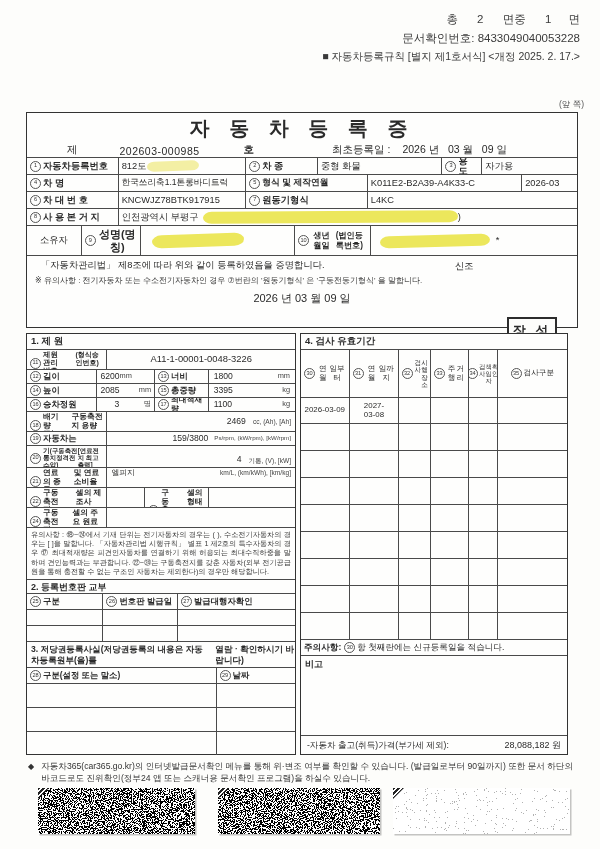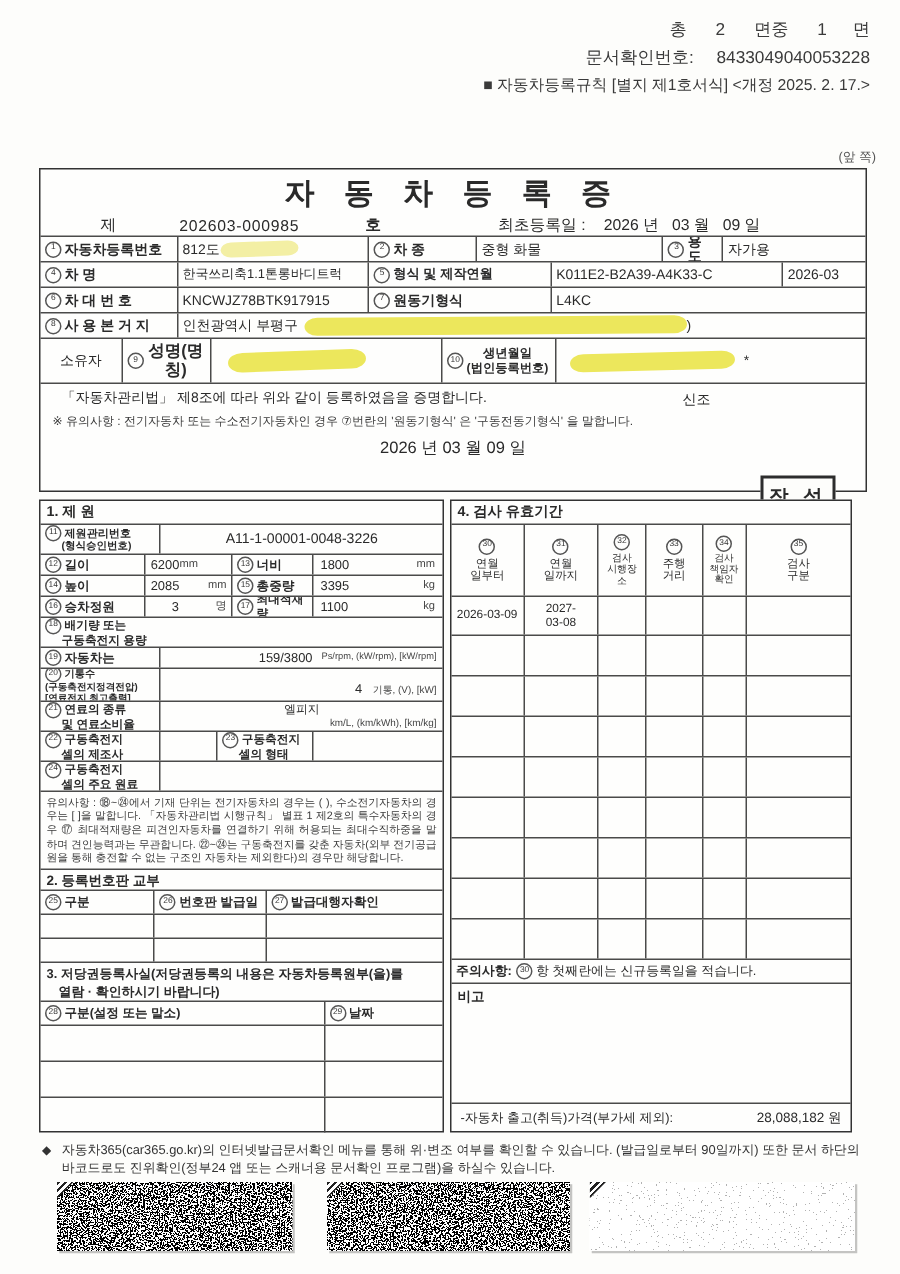--- a/index.html
+++ b/index.html
@@ -9,21 +9,21 @@
   .abs{position:absolute;box-sizing:border-box;}
   .box{position:absolute;border:1.6px solid #333;box-sizing:border-box;background:#fefefd;}
   .tr{display:flex;border-top:1px solid #4a4a4a;box-sizing:border-box;}
   .td{display:flex;align-items:center;padding:1px 3px;box-sizing:border-box;
       border-left:1px solid #4a4a4a;overflow:hidden;line-height:1.1;}
   .td.first{border-left:none;}
   .lbl{font-weight:bold;}
   .cn{display:inline-flex;align-items:center;justify-content:center;flex:none;
       width:9px;height:9px;border:0.9px solid #555;border-radius:50%;
       font-size:5.6px;font-weight:normal;line-height:1;margin-right:2px;color:#333;}
-  .col{display:flex;flex-direction:column;justify-content:center;}
+  .col{display:flex;flex-direction:row;justify-content:center;}
   .meta{position:absolute;top:12px;right:20px;text-align:right;font-size:11.5px;color:#3a3a3a;}
   .meta .row{margin-bottom:4px;white-space:nowrap;}
   .redact{display:inline-block;border-radius:10px/7px;}
   .unit{font-size:6.6px;color:#444;}
   .val{font-size:8.6px;}
   .bc{position:absolute;box-shadow:1.5px 1.5px 0 rgba(90,90,90,.35);background:#fff;}
   .bc svg{display:block;}
   .bc .corner{position:absolute;left:0;top:0;width:11px;height:11px;
       background:repeating-linear-gradient(135deg,#222 0 1.6px,#fff 1.6px 3.4px);
       clip-path:polygon(0 0,100% 0,0 100%);}
@@ -36,21 +36,21 @@
   <div class="meta">
     <div class="row">
       <span>총</span>
       <span style="margin-left:16px">2</span>
       <span style="margin-left:16px">면중</span>
       <span style="margin-left:16px">1</span>
       <span style="margin-left:14px">면</span>
     </div>
     <div class="row">
       <span>문서확인번호:</span>
-      <span style="margin-left:12px">8433049040053228</span>
+      <span style="margin-left:0">8433049040053228</span>
     </div>
     <div class="row" style="font-size:10.5px">■ 자동차등록규칙 [별지 제1호서식] &lt;개정 2025. 2. 17.&gt;</div>
   </div>
   <div class="abs" style="top:99px;right:16px;font-size:8.5px;color:#555">(앞 쪽)</div>
 
   <div class="box" style="left:26px;top:112px;width:552px;height:216px;">
 
     <div style="height:44px;display:flex;flex-direction:column;justify-content:flex-start;">
       <div style="text-align:center;font-size:20px;font-weight:bold;letter-spacing:7px;padding-top:2px;">자 동 차 등 록 증</div>
       <div style="display:flex;font-size:10.5px;align-items:flex-end;height:16px;">
@@ -231,20 +231,24 @@
         </div>
     </div>
 
     <div class="tr" style="height:20px;font-size:8.4px;">
       <div class="td first col" style="width:80px;align-items:flex-start">
         <span style="display:flex;align-items:center">
             <span class="cn">18</span>
             <span class="lbl" style="font-size:7.8px">배기량 또는</span>
           </span>
         <span class="lbl" style="font-size:7.8px;padding-left:11px">구동축전지 용량</span>
+        </div>
+      <div class="td" style="width:190px;justify-content:flex-end;gap:7px;padding-right:4px">
+        <span class="val">2469</span>
+        <span class="unit">cc, (Ah), [Ah]</span>
         </div>
     </div>
 
     <div class="tr" style="height:14px;font-size:8.4px;">
       <div class="td first lbl" style="width:80px">
           <span class="cn">19</span>
           <span>자동차는</span>
         </div>
       <div class="td" style="width:190px;justify-content:flex-end;gap:6px;padding-right:4px">
         <span class="val">159/3800</span>

